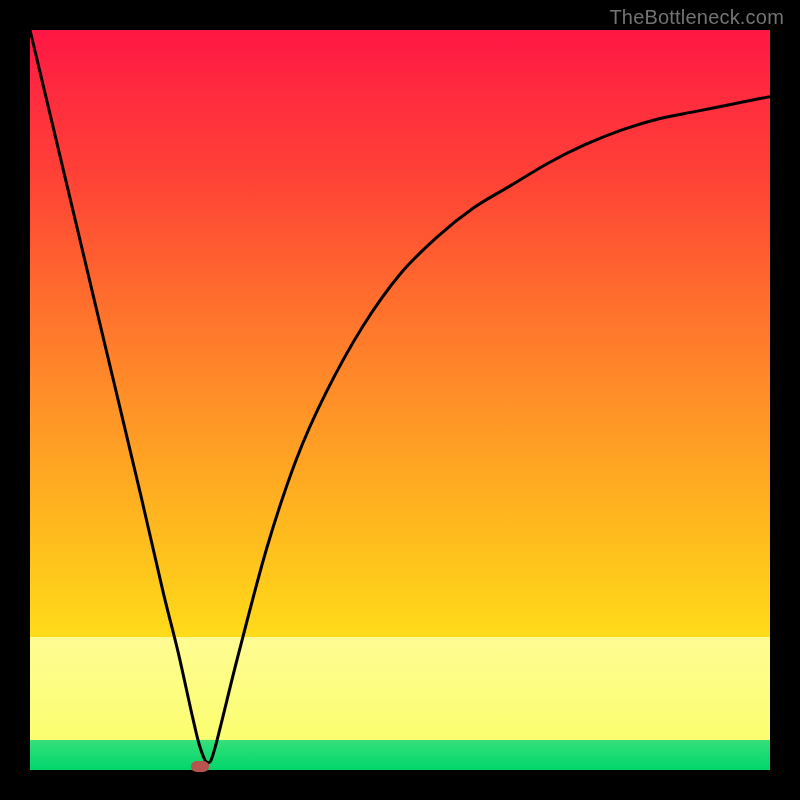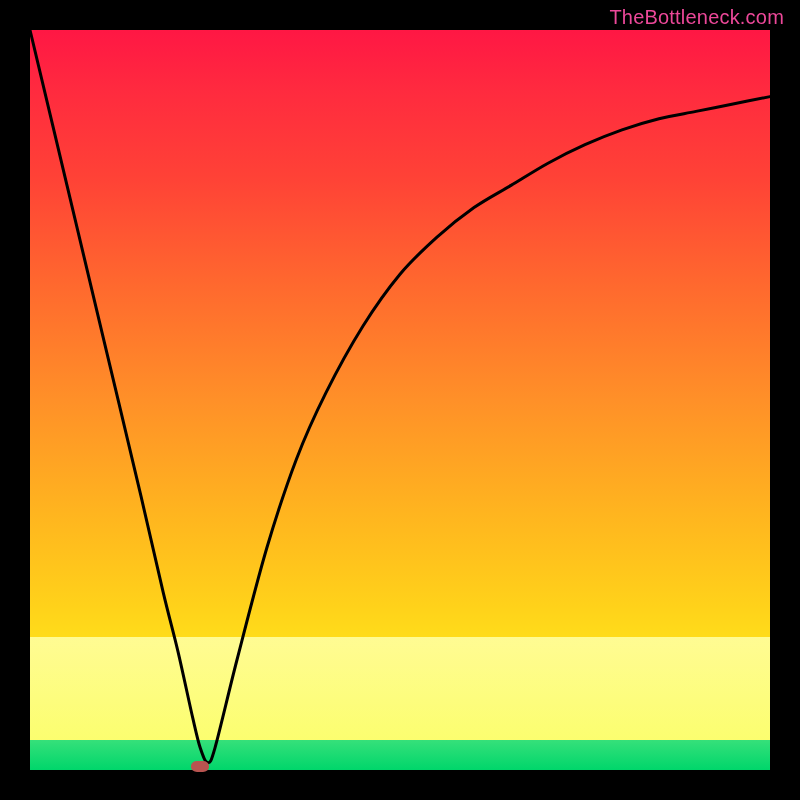--- a/index.html
+++ b/index.html
@@ -53,21 +53,21 @@
         #ffd21a 78%,
         #ffe31a 85%,
         #f7f71e 96%,
         #f7f71e 100%
       );
   }
   .watermark {
     position: absolute;
     top: 6px;
     right: 16px;
-    color: #ec4899;
+    color: #737373;
     font-size: 20px;
     font-weight: 400;
     letter-spacing: 0.2px;
   }
   svg.curve {
     position: absolute;
     top: 0;
     left: 0;
     width: 740px;
     height: 740px;

